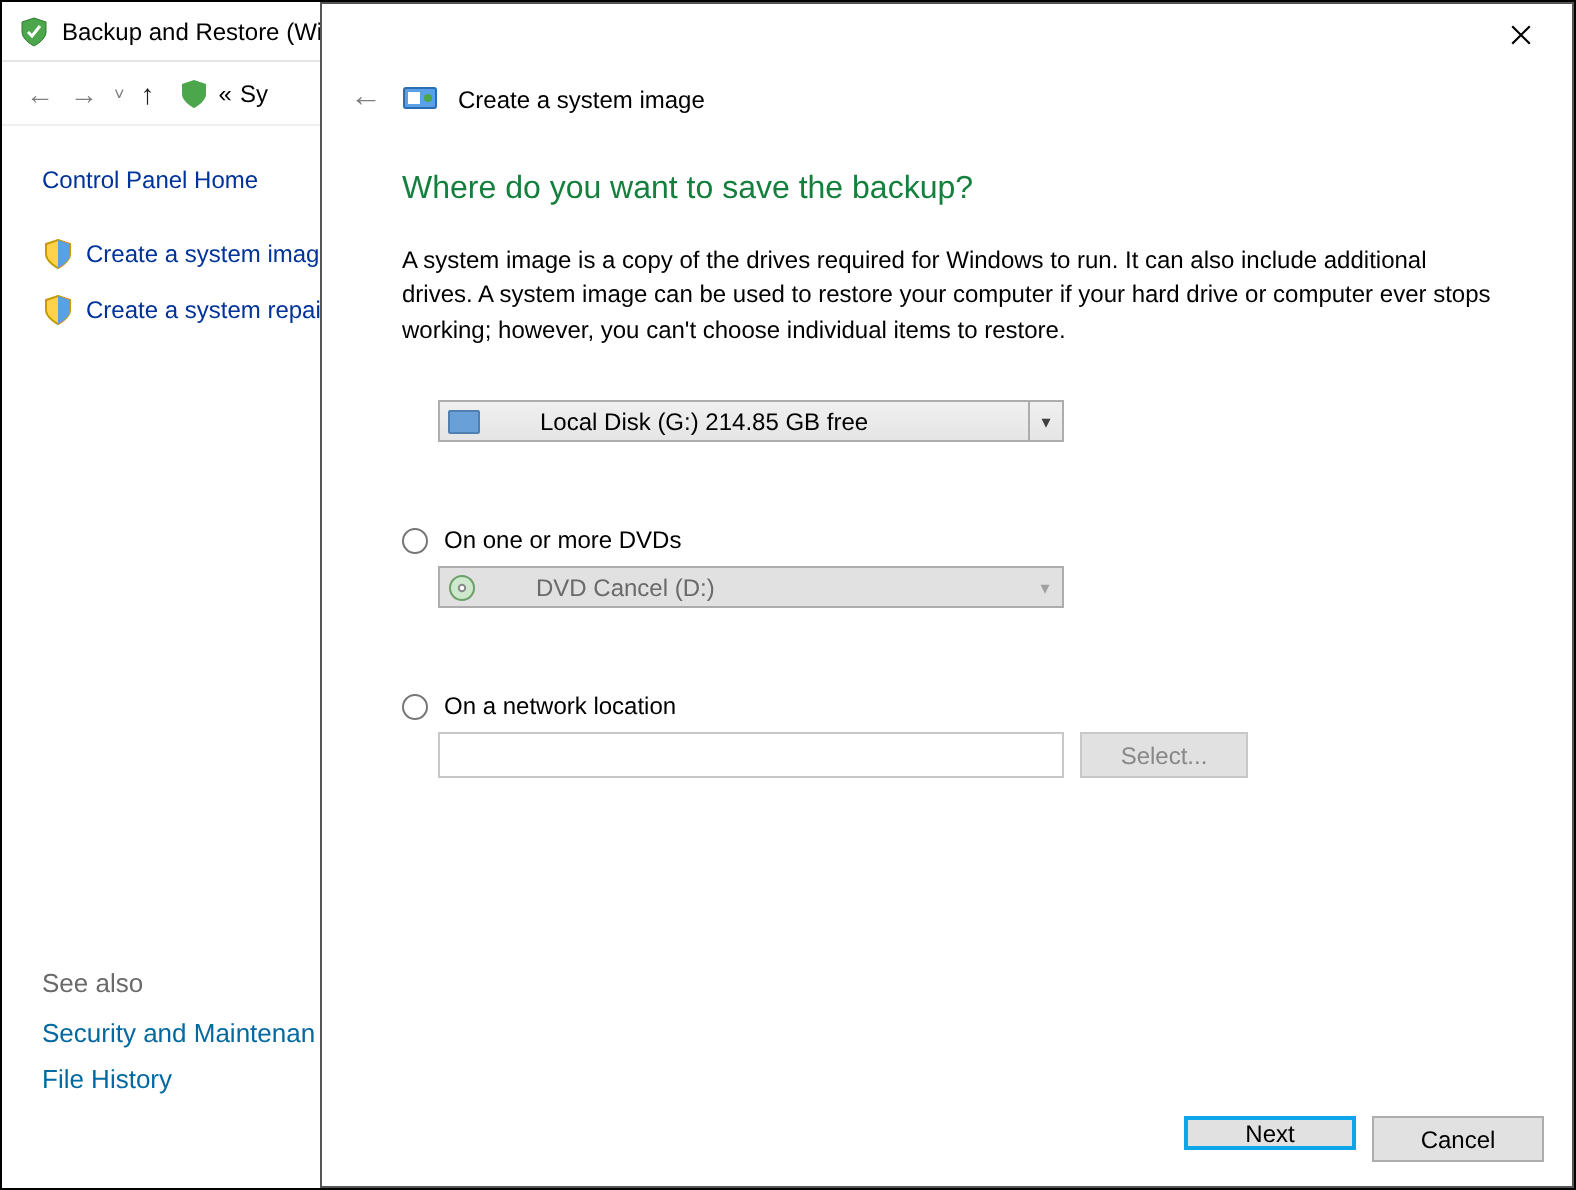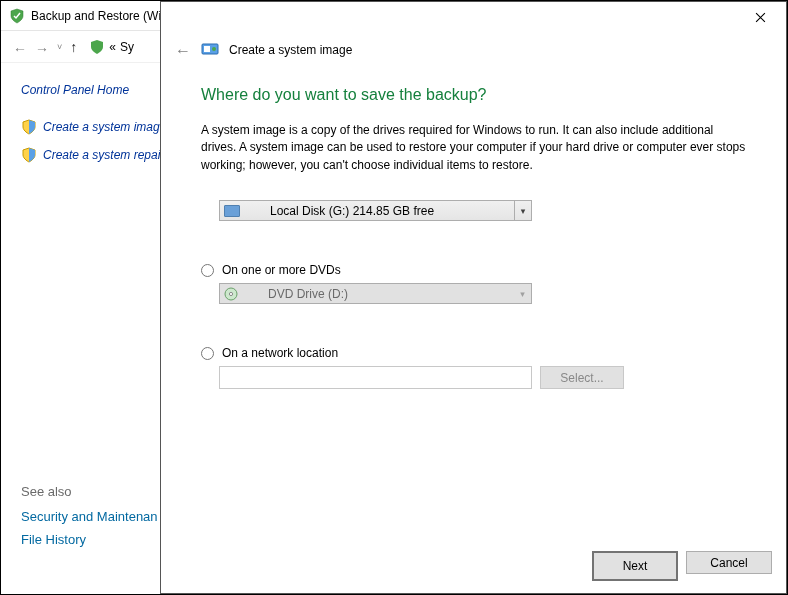--- a/index.html
+++ b/index.html
@@ -7,21 +7,21 @@
   .wrap { width: 788px; height: 595px; border: 1px solid #000; position: relative; overflow: hidden; background: #fff; }
 
   
   .bg-window { position: absolute; left: 0; top: 0; right: 0; bottom: 0; background: #fff; }
   .bg-title { height: 30px; border-bottom: 1px solid #e5e5e5; display: flex; align-items: center; padding: 0 8px; font-size: 12px; }
   .bg-title .shield-ico { width: 16px; height: 16px; margin-right: 6px; display:inline-flex; align-items:center; justify-content:center;}
   .bg-nav { height: 32px; display: flex; align-items: center; padding: 0 8px; border-bottom:1px solid #f0f0f0;}
   .bg-nav .nav-btn { color: #808080; font-size: 14px; padding: 2px 4px; display:inline-flex; align-items:center;}
   .bg-nav .dark { color:#202020; }
   .bg-nav .crumb { font-size:12px; margin-left:4px; display:flex; align-items:center; gap:4px;}
-  .bg-side { position:absolute; left:10px; top:70px; width:180px;font-style:italic; }
+  .bg-side { position:absolute; left:10px; top:70px; width:180px; }
   .bg-side .cp-home { color:#003399; font-size:12px; padding:12px 10px 16px 10px; }
   .bg-side .task { display:flex; align-items:center; gap:6px; color:#003399; font-size:12px; padding:6px 10px; cursor:pointer;}
   .shield-svg { width:16px; height:16px; flex-shrink:0;}
   .see-also { position:absolute; left:20px; bottom:39px; font-size:13px;}
   .see-also .hdr { color:#6a6a6a; margin-bottom:10px;}
   .see-also .lnk { color:#0369a1; margin-bottom:8px; cursor:pointer;}
 
   
   .dlg { position:absolute; left:159px; top:0; width:627px; height:593px; background:#fff; border:1px solid #555; }
   .dlg-title { height:30px; display:flex; align-items:center; padding:0 6px; }
@@ -40,21 +40,21 @@
   .combo .drop { position:absolute; right:0; top:0; width:17px; height:100%; display:flex; align-items:center; justify-content:center; border-left:1px solid #adadad; font-size:9px; color:#404040;}
   .combo .drop.disabled { color:#a0a0a0; border-left:none; }
   .drive-ico { width:16px; height:12px; background:#6aa0d8; border:1px solid #5080b0; margin-right:6px; border-radius:1px; position:relative;}
   .dvd-ico-sm { width:14px; height:14px; display:inline-flex; margin-right:6px;}
   .spacer { height:42px; }
   .net-row { margin-left:18px; display:flex; gap:8px;}
   .net-input { width:313px; height:23px; border:1px solid #c8c8c8; background:#fff; }
   .net-btn { width:84px; height:23px; border:1px solid #c8c8c8; background:#e1e1e1; font-size:12px; color:#888; display:flex; align-items:center; justify-content:center;}
   .dlg-footer { position:absolute; right:14px; bottom:12px; display:flex; gap:8px;}
   .btn { width:86px; height:23px; border:1px solid #adadad; background:#e1e1e1; font-size:12px; display:flex; align-items:center; justify-content:center; cursor:pointer;}
-  .btn.primary { border:2px solid #737373; height:30px;}
+  .btn.primary { border:2px solid #0ea5e9; height:17px;}
 </style>
 </head>
 <body>
 <div class="wrap">
 
 <div class="bg-window">
   <div class="bg-title">
     <span class="shield-ico">
       <svg viewBox="0 0 16 16" width="16" height="16">
             <path d="M8 1 L14 3 V8 C14 12 8 15 8 15 C8 15 2 12 2 8 V3 Z" fill="#4ca64c" stroke="#2e7d2e" stroke-width="0.5"></path>
@@ -136,21 +136,21 @@
       <input type="radio" style="">
       <span>On one or more DVDs</span>
     </div>
     <div class="combo disabled">
       <span class="dvd-ico-sm">
         <svg viewBox="0 0 14 14" width="14" height="14">
               <circle cx="7" cy="7" r="6" fill="#cde8cd" stroke="#6aa06a"></circle>
               <circle cx="7" cy="7" r="1.6" fill="#fff" stroke="#888"></circle>
             </svg>
       </span>
-      <span>DVD Drive (D:)</span>
+      <span>DVD Cancel (D:)</span>
       <span class="drop disabled">▾</span>
     </div>
 
     <div class="spacer"></div>
 
     <div class="opt-row">
       <input type="radio" style="">
       <span>On a network location</span>
     </div>
     <div class="net-row">

